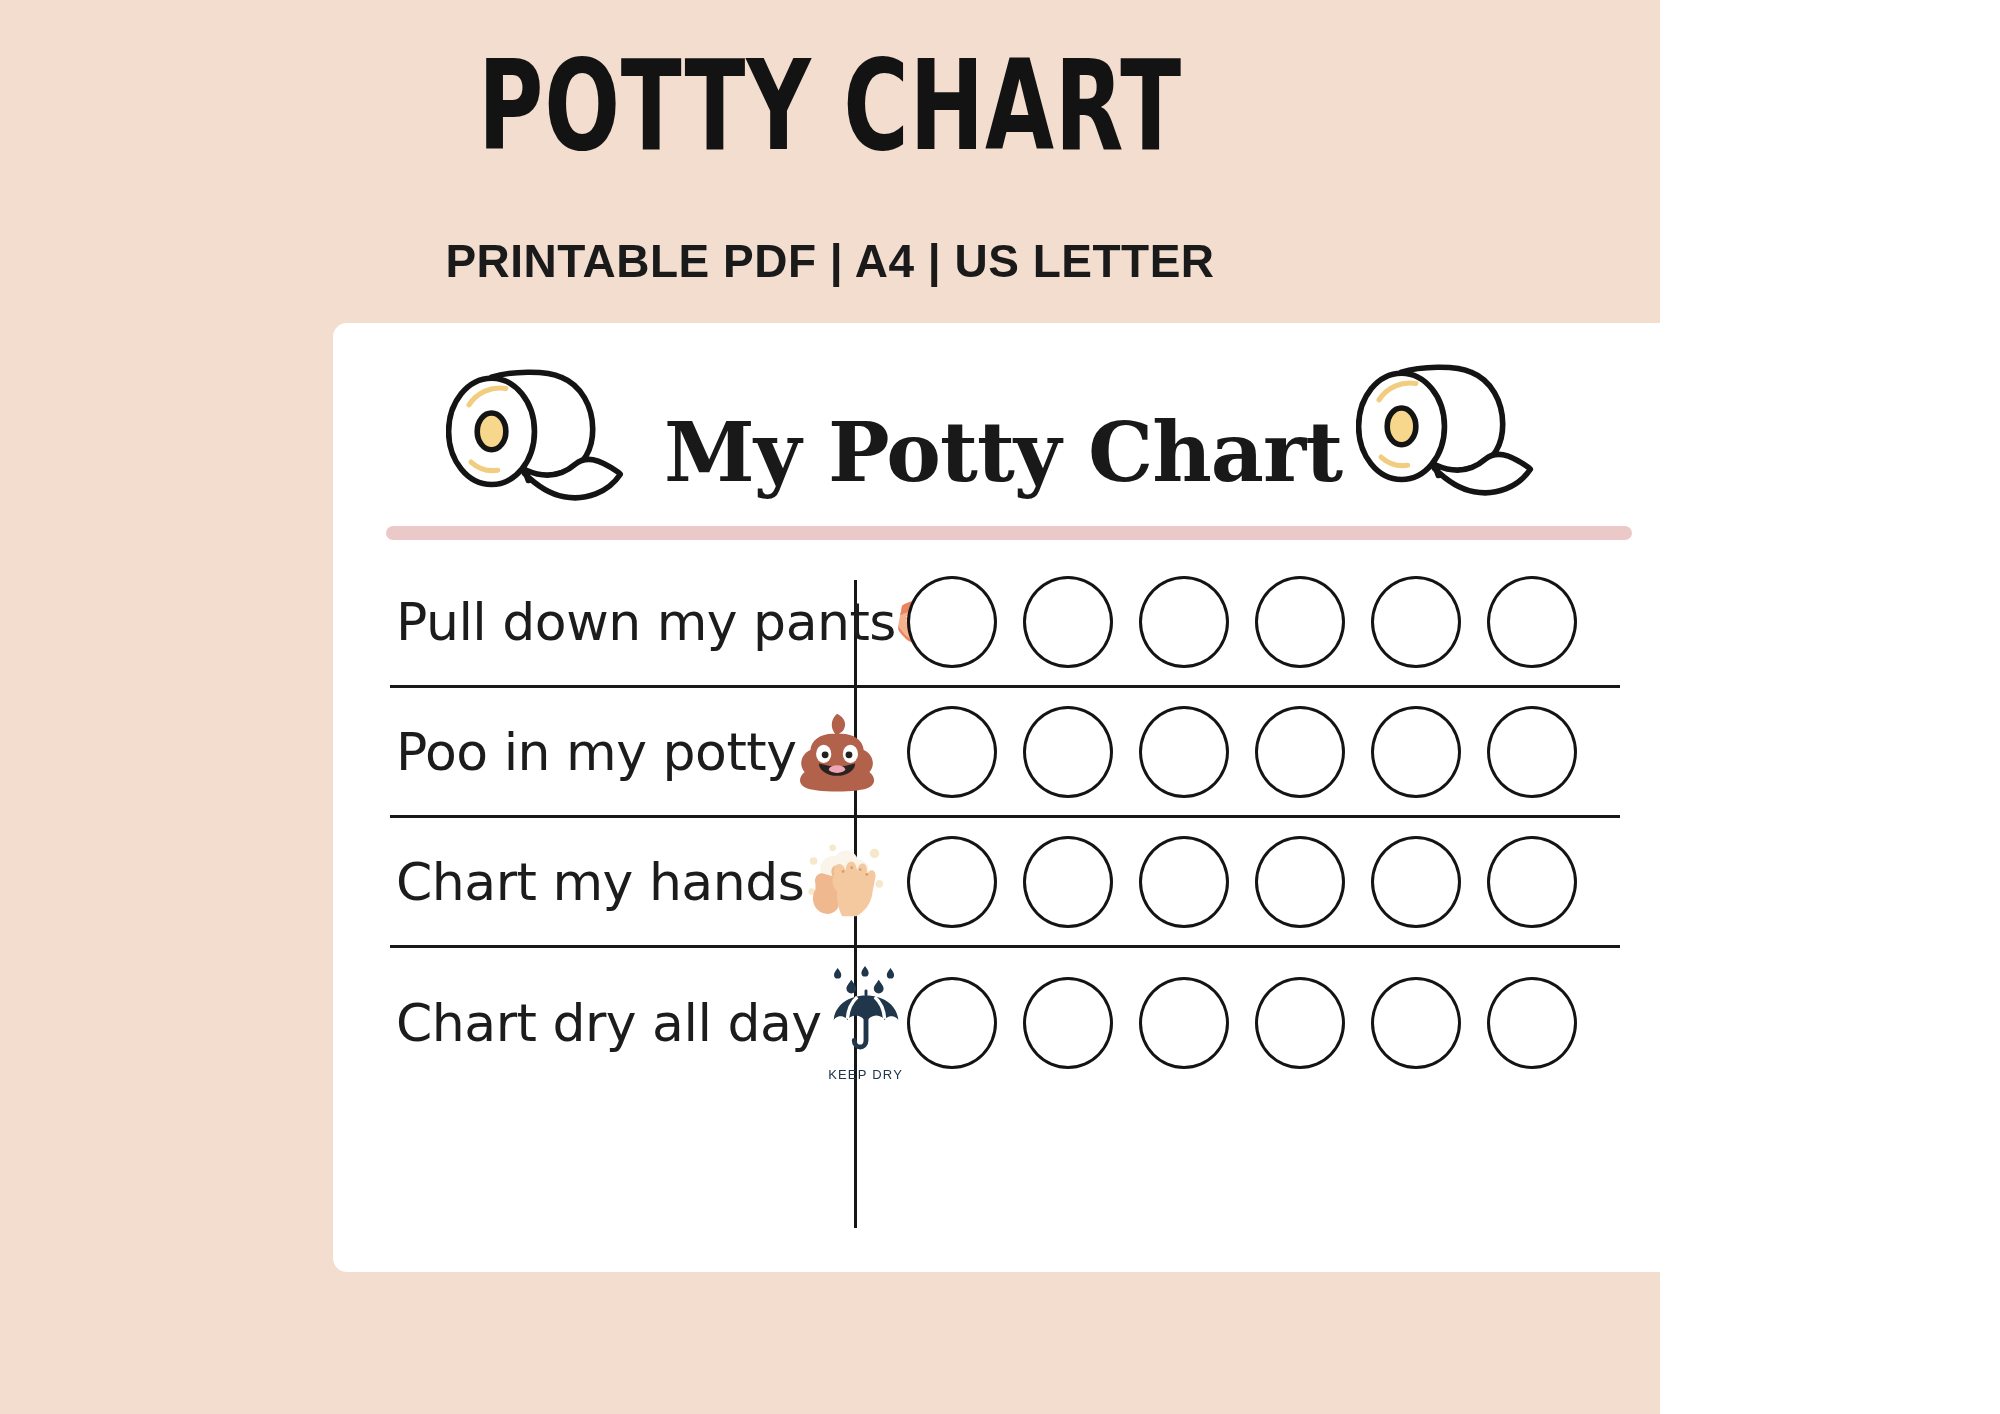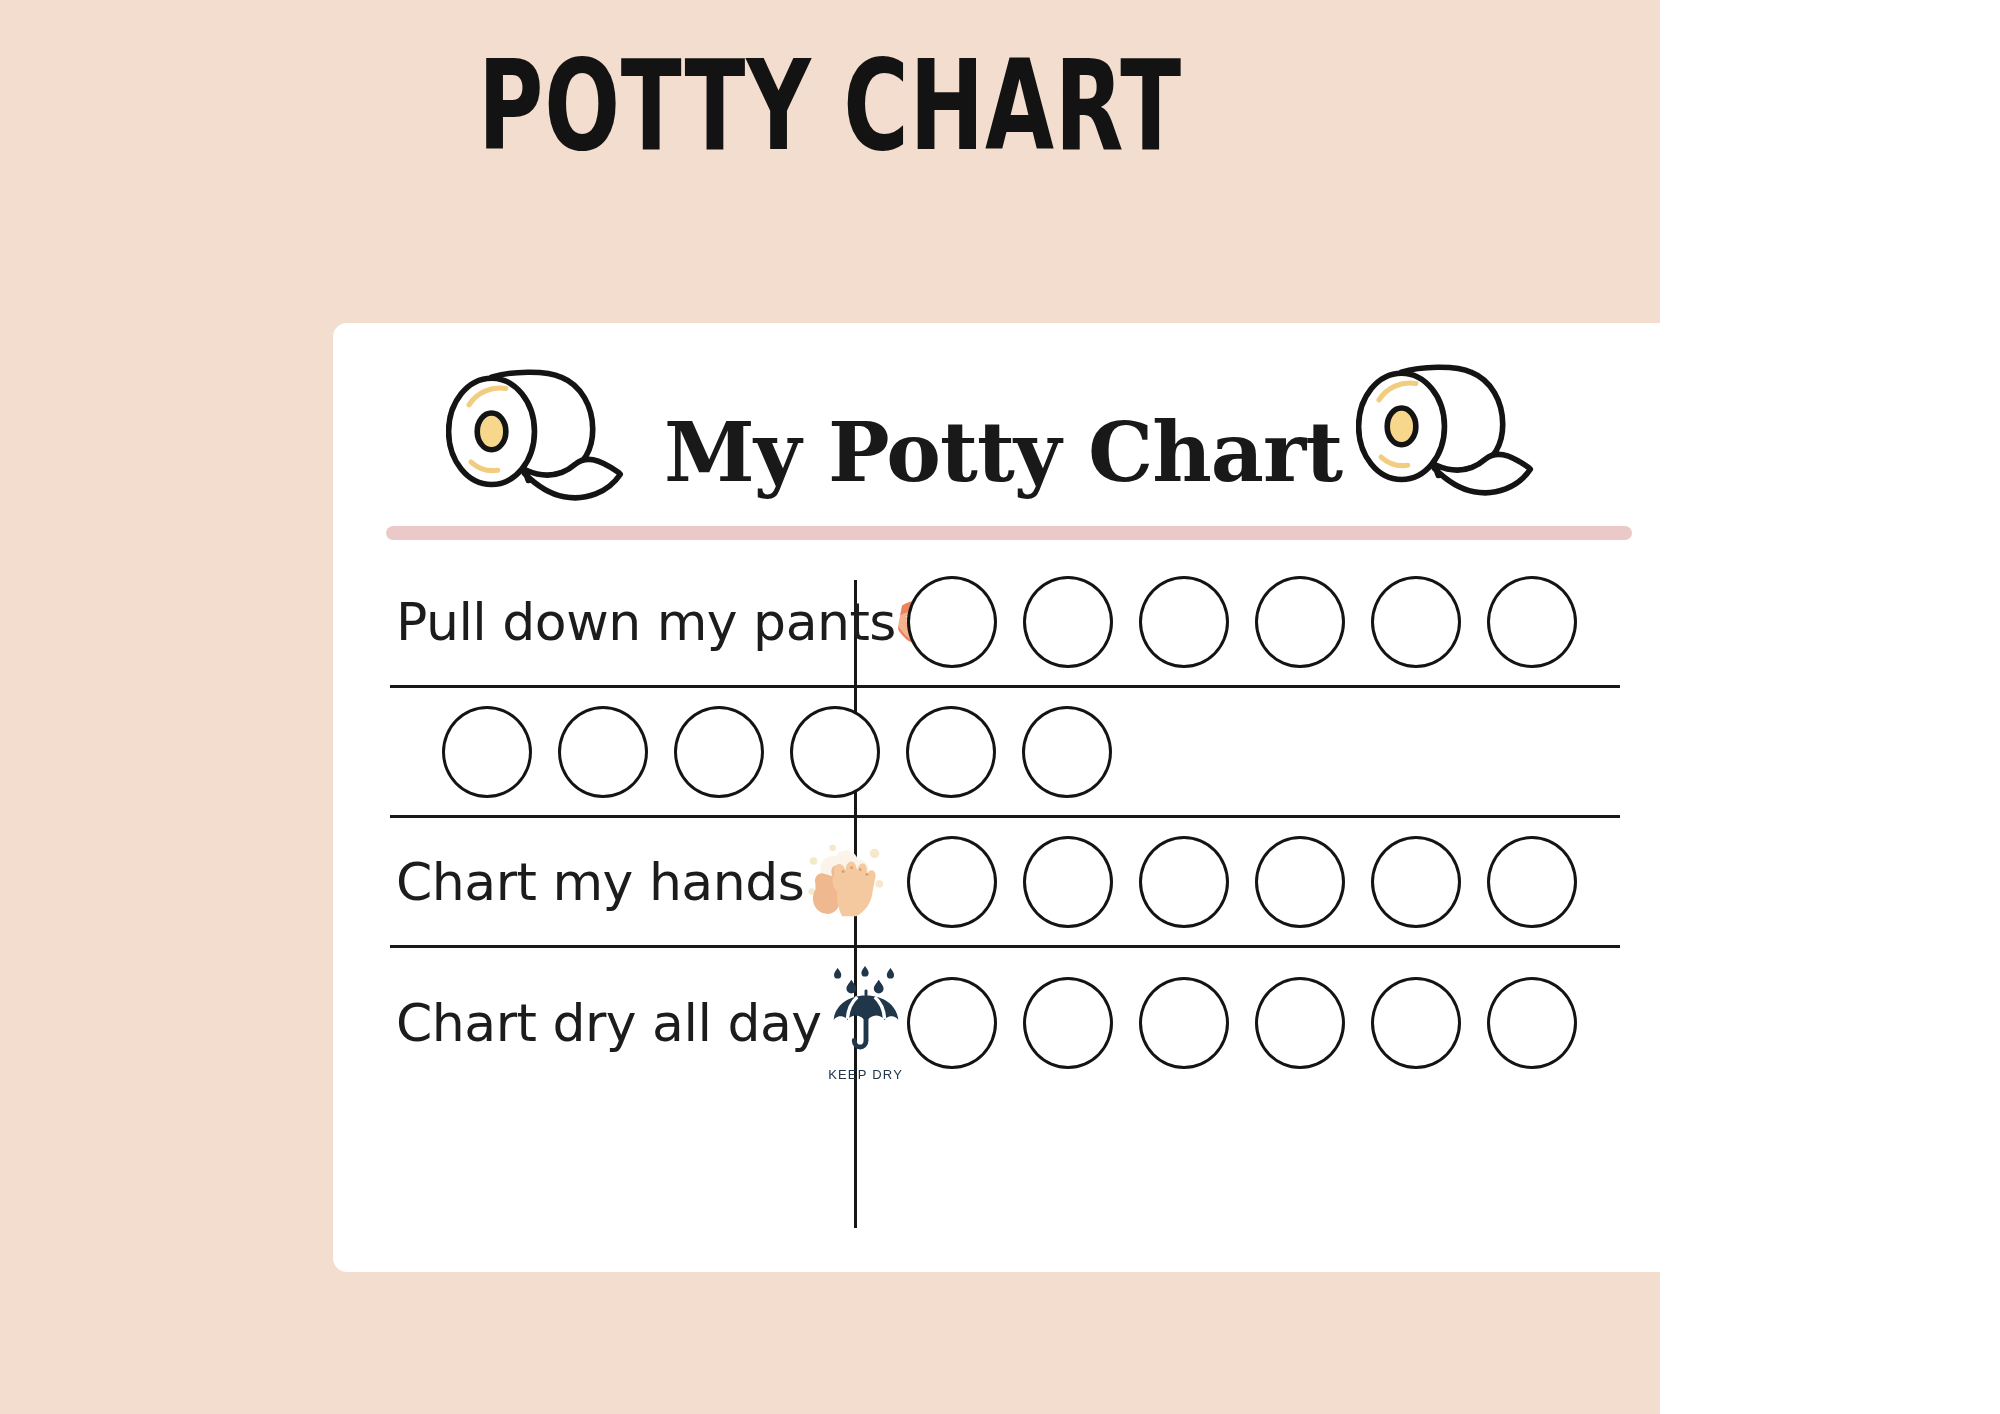--- a/index.html
+++ b/index.html
@@ -64,20 +64,21 @@
     width:90px;height:92px;border:3.5px solid #141414;border-radius:50%;
     box-sizing:border-box;background:#ffffff;
   }
 </style>
 </head>
 <body>
 
 <div class="page" style="--bg: #f2ddcf; --divider: #ecc9c9;">
 
   <div class="main-title">POTTY CHART</div>
+  <div class="subtitle">PRINTABLE PDF | A4 | US LETTER</div>
 
   <div class="card">
 
     <div class="card-header">
       <span class="roll-left">
         <svg viewBox="0 0 175 135" width="180" height="138">
           <g stroke="#141414" stroke-width="5.5" stroke-linejoin="round" stroke-linecap="round">
             <path d="M44 9 C62 3 98 2 112 9 C132 17 143 38 143 60 C143 80 134 95 119 101 L80 110 L44 9 Z" fill="#ffffff"></path>
             <path d="M78 100 C96 108 112 106 126 94 C136 86 148 88 168 102 L170 104 C158 122 136 130 115 126 C98 123 85 112 76 103 Z" fill="#ffffff"></path>
             <ellipse cx="44" cy="62" rx="42" ry="52" fill="#ffffff"></ellipse>
@@ -128,20 +129,34 @@
             <div class="circle"></div>
             <div class="circle"></div>
             <div class="circle"></div>
             <div class="circle"></div>
             <div class="circle"></div>
           </div>
       </div>
 
 
       <div class="row bordered">
+        <div class="label-cell">
+          <span class="row-label">Poo in my potty</span>
+          <span class="row-icon">
+            <svg viewBox="0 0 88 86" width="84" height="82">
+              <path d="M43 3 C51 7 54 14 49 21 C48 22 46 23 45 24 C59 23 70 30 71 41 C80 45 84 56 77 64 C83 69 84 76 77 80 C67 86 19 86 9 80 C2 76 3 69 9 64 C2 56 6 45 15 41 C16 30 27 23 41 24 C36 18 36 9 43 3 Z" fill="#b2614b"></path>
+              <ellipse cx="29" cy="45" rx="8" ry="9.5" fill="#ffffff"></ellipse>
+              <ellipse cx="57" cy="45" rx="8" ry="9.5" fill="#ffffff"></ellipse>
+              <circle cx="30.5" cy="46" r="3.6" fill="#25201e"></circle>
+              <circle cx="55.5" cy="46" r="3.6" fill="#25201e"></circle>
+              <path d="M24 55 A19 13 0 0 0 62 55 Q43 61 24 55 Z" fill="#2a2220"></path>
+              <ellipse cx="43" cy="61" rx="8.5" ry="4" fill="#efa5b4"></ellipse>
+            </svg>
+          </span>
+        </div>
         <div class="circles">
             <div class="circle"></div>
             <div class="circle"></div>
             <div class="circle"></div>
             <div class="circle"></div>
             <div class="circle"></div>
             <div class="circle"></div>
           </div>
       </div>
 

